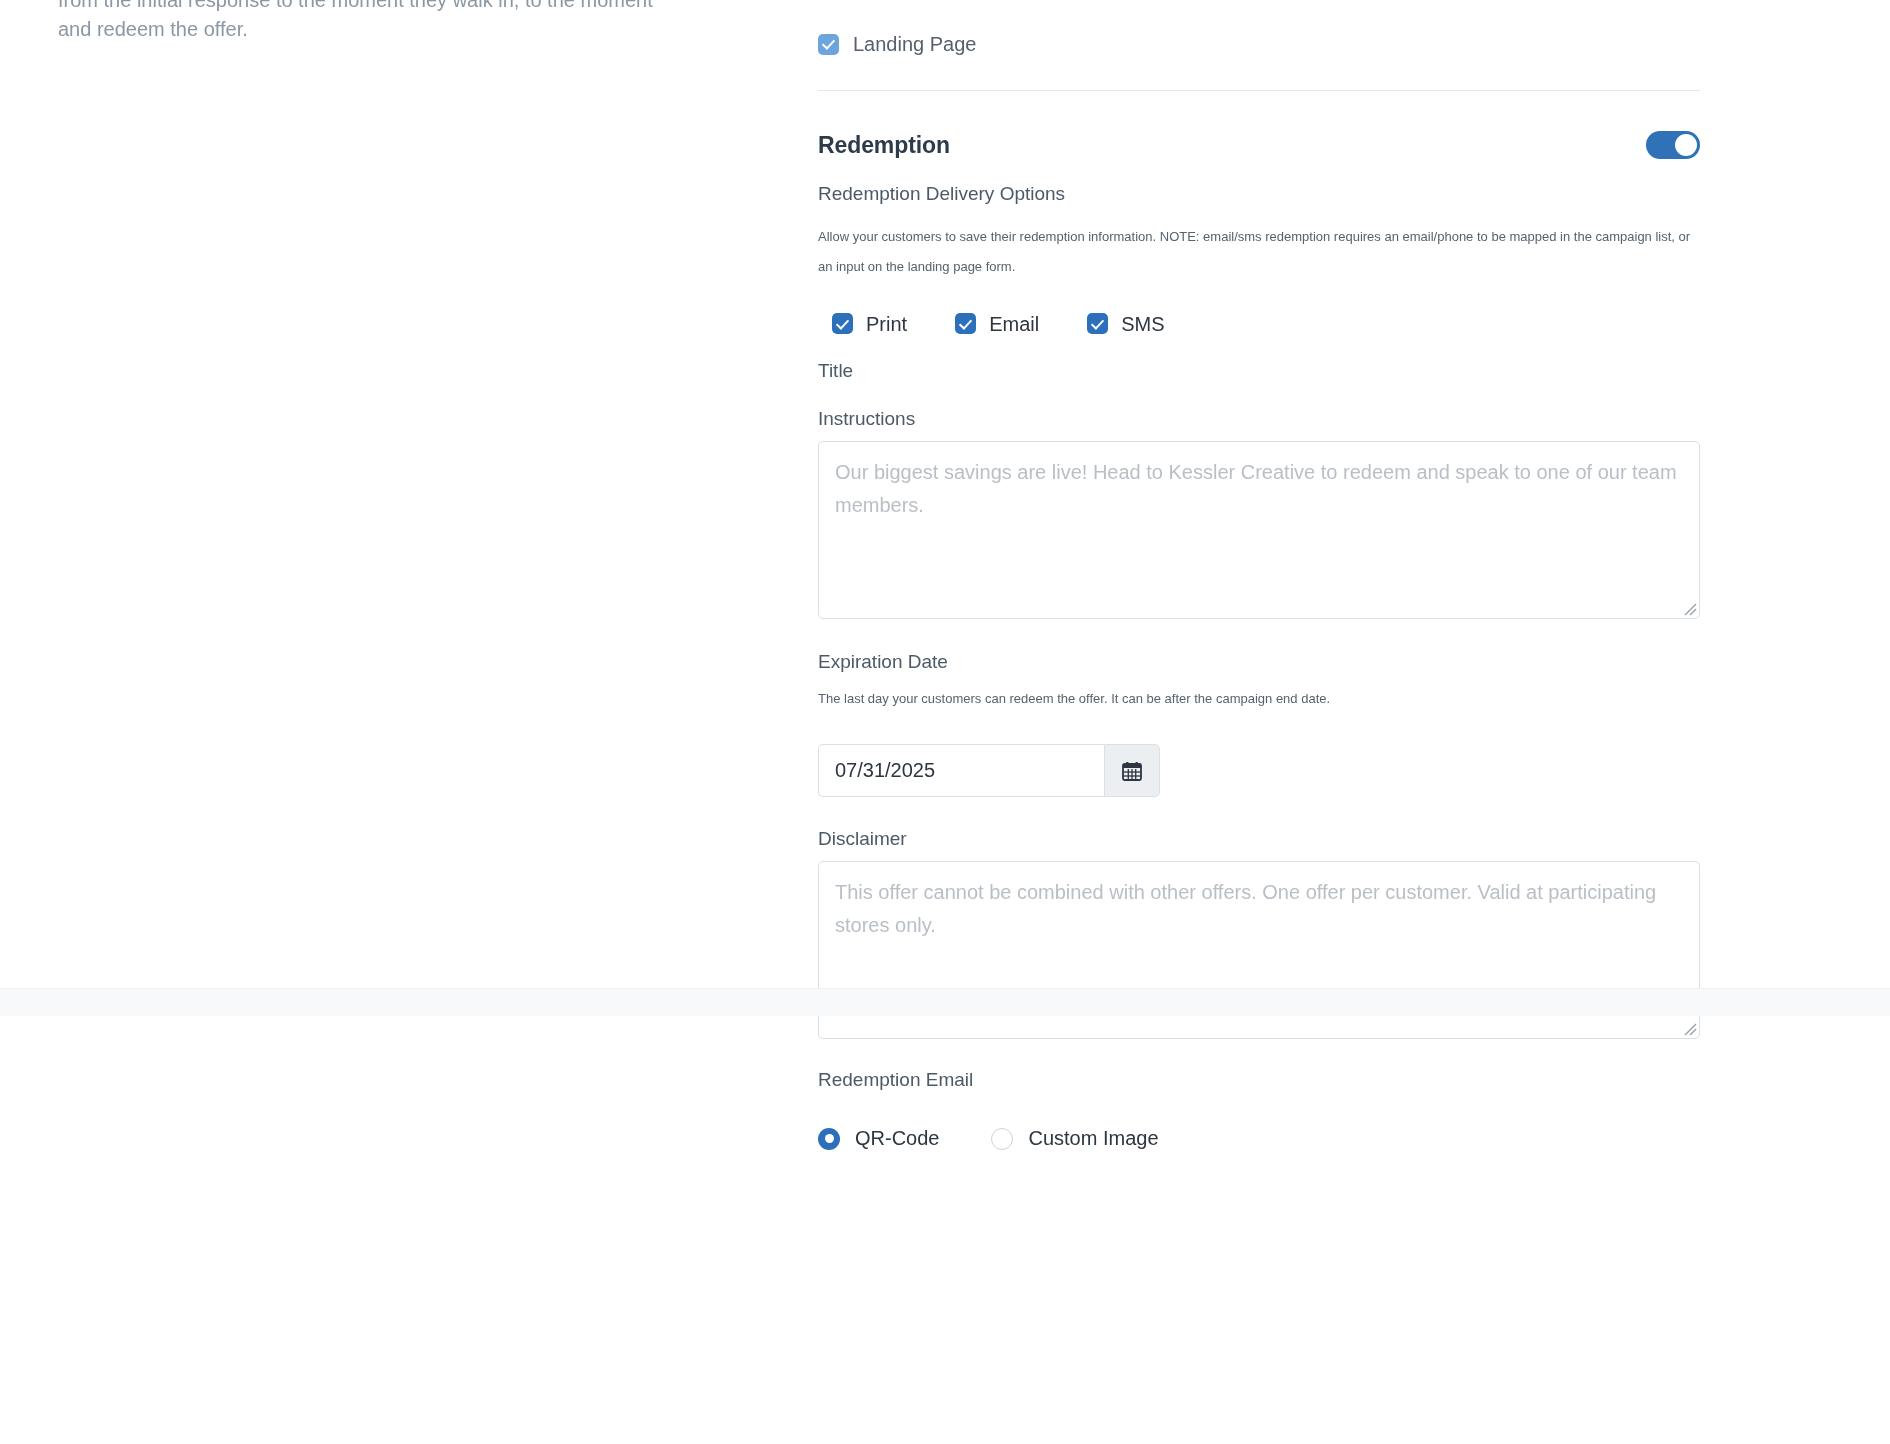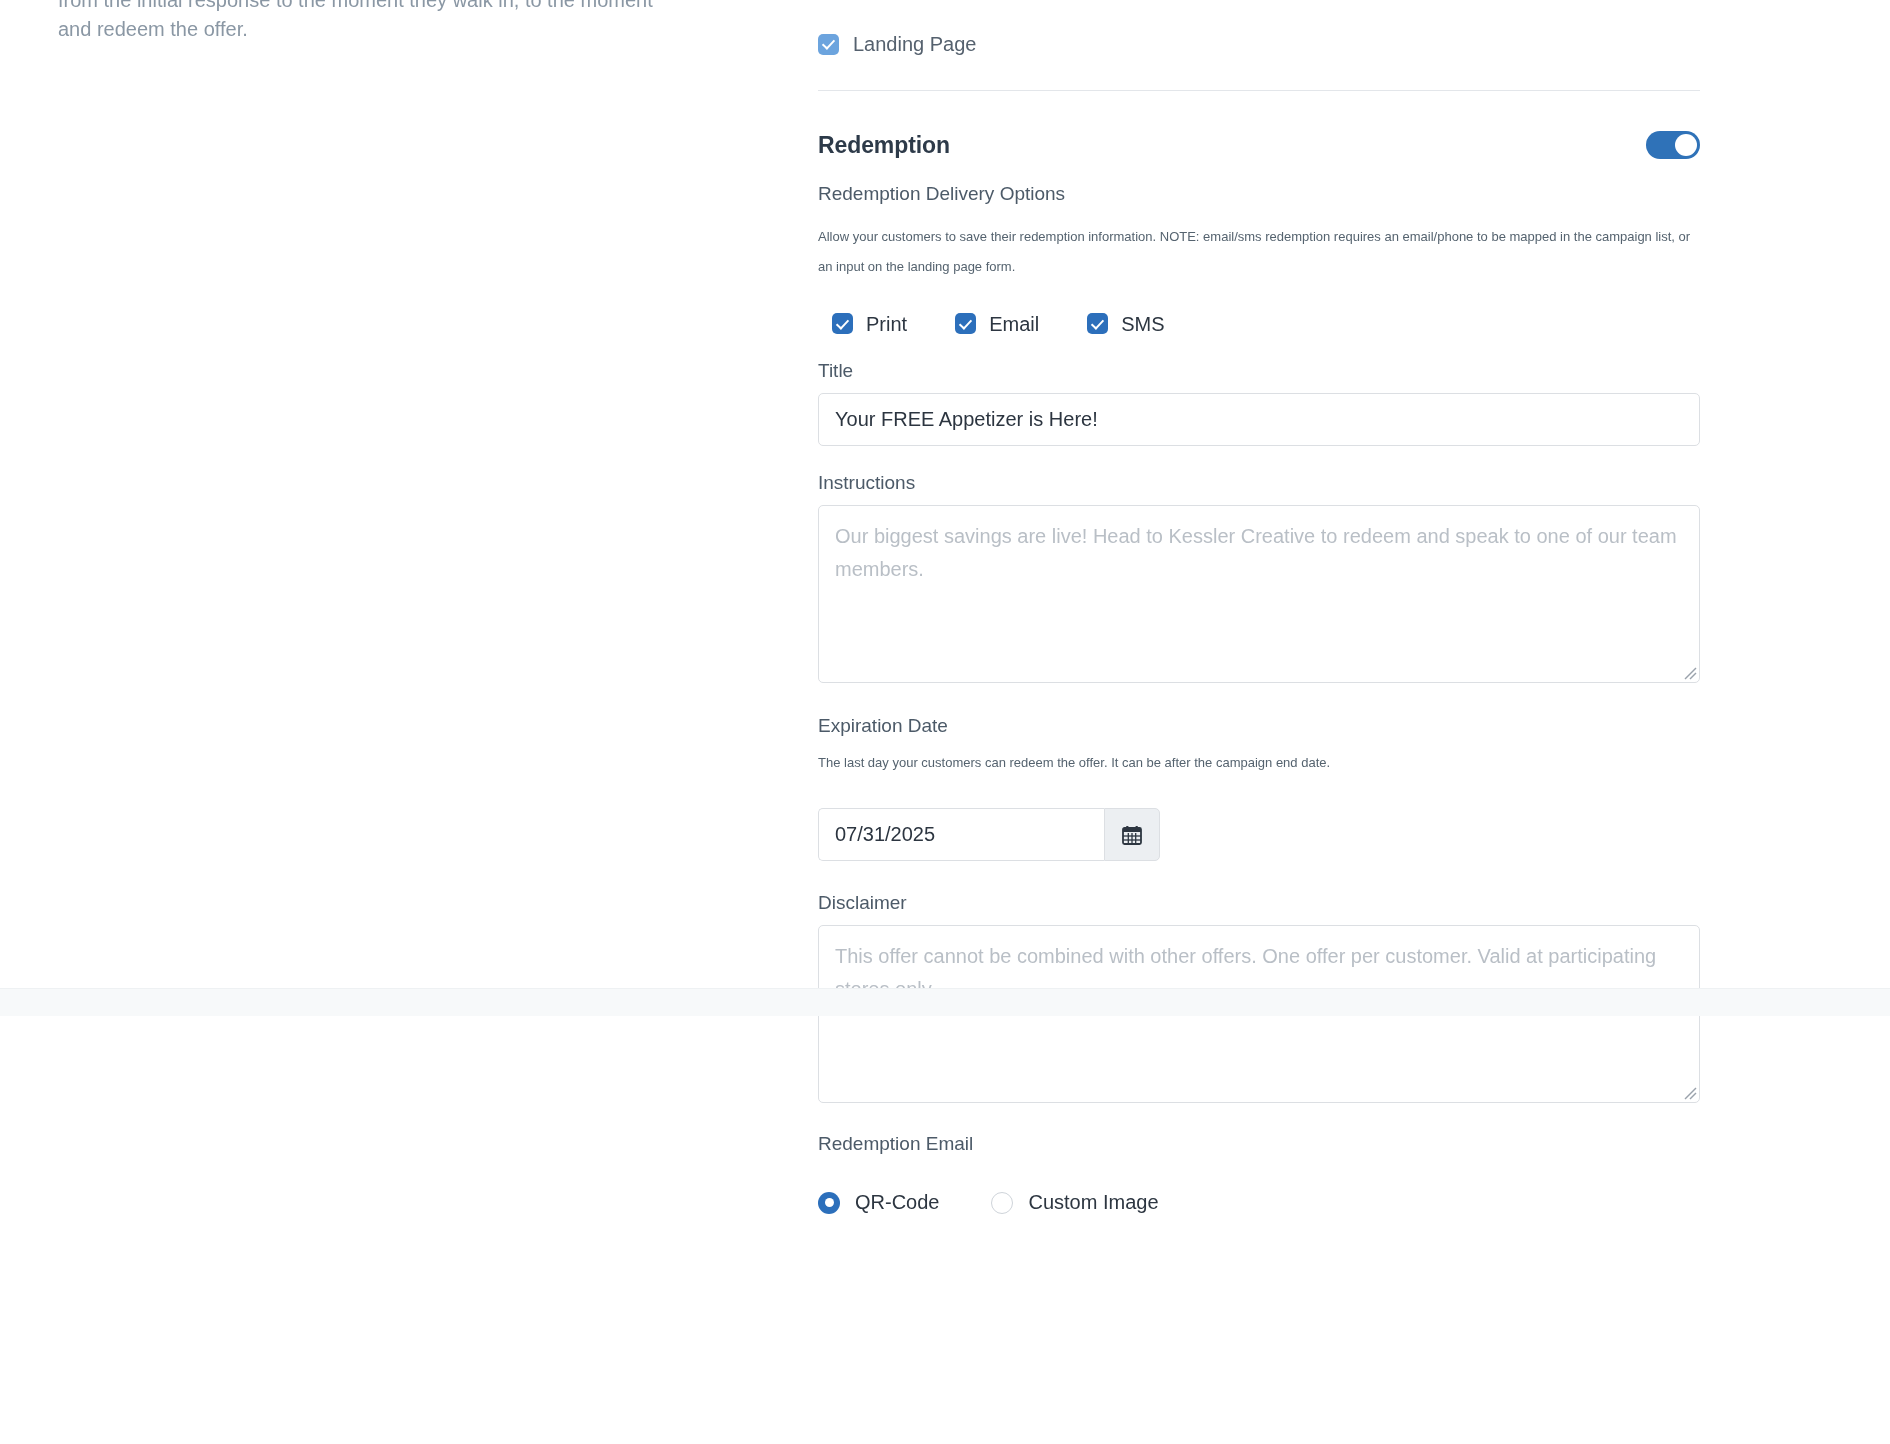--- a/index.html
+++ b/index.html
@@ -322,21 +322,20 @@
         <span class="cb checked-dark"></span>
         <span class="cb-label dark">Email</span>
       </div>
       <div class="delivery-item">
         <span class="cb checked-dark"></span>
         <span class="cb-label dark">SMS</span>
       </div>
     </div>
 
     <div class="field-label">Title</div>
-    <input class="text-input" type="text" value="Your FREE Appetizer is Here!" style="">
 
     <div class="field-label">Instructions</div>
     <div class="ta-wrap">
       <textarea class="textarea" placeholder="Our biggest savings are live! Head to Kessler Creative to redeem and speak to one of our team members." style=""></textarea>
       <svg class="resize-handle" viewBox="0 0 15 15">
         <line x1="14" y1="3" x2="3" y2="14" stroke="#9aa2ab" stroke-width="1.4"></line>
         <line x1="14" y1="8" x2="8" y2="14" stroke="#9aa2ab" stroke-width="1.4"></line>
       </svg>
     </div>
 

